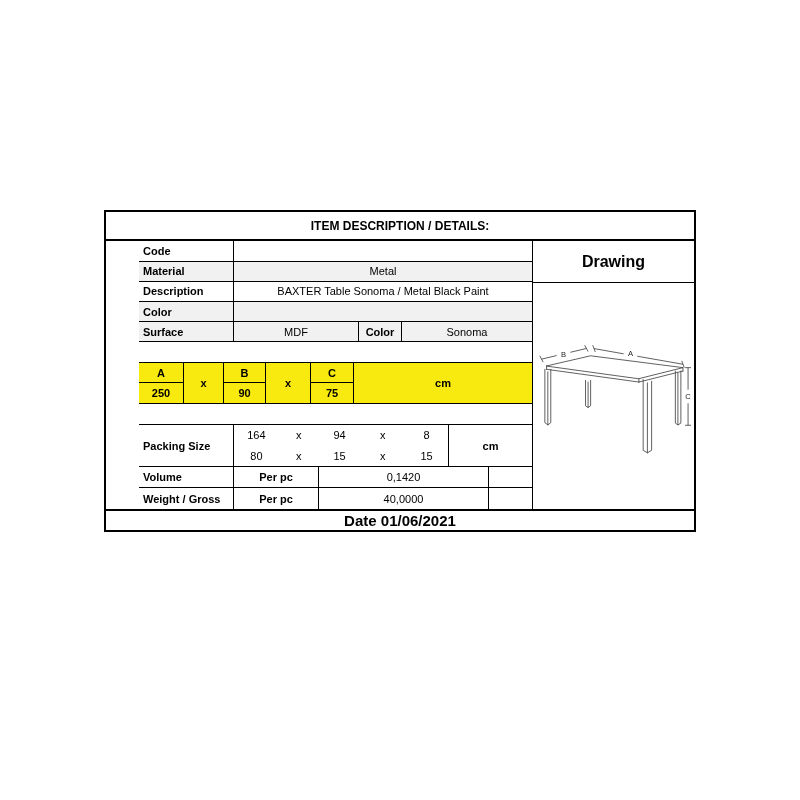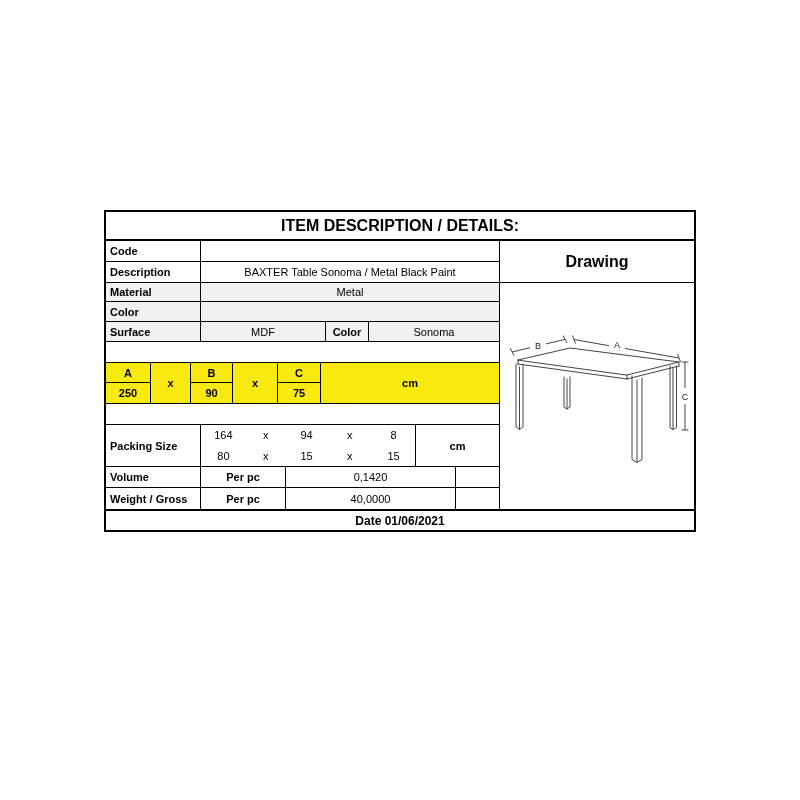--- a/index.html
+++ b/index.html
@@ -2,22 +2,22 @@
 <html><head>
 <meta charset="utf-8">
 <style>
   html,body{margin:0;padding:0;background:#ffffff;}
   .page{position:relative;width:800px;height:800px;background:#ffffff;
         font-family:"Liberation Sans","DejaVu Sans",sans-serif;color:#000;}
   .sheet{position:absolute;left:104px;top:210px;width:592px;height:322px;
          border:2px solid #000;box-sizing:border-box;display:flex;flex-direction:column;
          background:#fff;}
   .title-row{height:29px;border-bottom:2px solid #000;display:flex;align-items:center;
-             justify-content:center;font-weight:bold;font-size:16px;box-sizing:border-box;}
-  .body{flex:1;display:flex;min-height:0;}
+             justify-content:center;font-weight:bold;font-size:12px;box-sizing:border-box;}
+  .body{flex:1;display:flex;min-height:0;padding-left:33px;}
   .left{width:394px;border-right:1px solid #000;box-sizing:border-box;
         display:flex;flex-direction:column;}
   .right{flex:1;display:flex;flex-direction:column;min-width:0;}
   .row{display:flex;border-bottom:1px solid #000;box-sizing:border-box;font-size:11px;
        align-items:stretch;}
   .h21{height:21px;} .h20{height:20px;} .h42{height:42px;}
   .cell{display:flex;align-items:center;justify-content:center;box-sizing:border-box;
         overflow:hidden;white-space:nowrap;}
   .lbl{width:95px;border-right:1px solid #000;justify-content:flex-start;
        padding-left:4px;font-weight:bold;}
@@ -35,47 +35,47 @@
   .w85{width:85px;} .w125{width:125px;} .w170{width:170px;} .w215{width:215px;}
   .packvals{display:flex;flex-direction:column;justify-content:center;box-sizing:border-box;}
   .packline{display:flex;height:21px;align-items:center;}
   .packline span{display:inline-flex;align-items:center;justify-content:center;}
   .unitcell{flex:1;justify-content:flex-start;padding-left:3px;font-weight:bold;margin-top:24px;}
   .drawing-label{height:42px;border-bottom:1px solid #000;display:flex;align-items:center;
                  justify-content:center;font-weight:bold;font-size:16px;box-sizing:border-box;}
   .drawing-area{flex:1;display:flex;align-items:center;justify-content:center;
                 padding-top:6px;box-sizing:border-box;}
   .date-row{height:21px;border-top:2px solid #000;display:flex;align-items:center;
-            justify-content:center;font-weight:bold;font-size:12px;box-sizing:border-box;}
+            justify-content:center;font-weight:bold;font-size:15px;box-sizing:border-box;}
   svg{display:block;}
   svg text{font-family:"Liberation Sans","DejaVu Sans",sans-serif;font-size:9px;fill:#222;}
 </style>
 </head>
 <body>
 
 <div class="page">
   <div class="sheet">
 
     <div class="title-row">ITEM DESCRIPTION / DETAILS:</div>
 
     <div class="body">
       <div class="left">
 
         <div class="row h21">
           <div class="cell lbl">Code</div>
         </div>
 
+        <div class="row h20 grayrow">
+          <div class="cell lbl">Material</div>
+          <div class="cell val">Metal</div>
+        </div>
+
         <div class="row h21">
           <div class="cell lbl">Description</div>
           <div class="cell val">BAXTER Table Sonoma / Metal Black Paint</div>
-        </div>
-
-        <div class="row h20 grayrow">
-          <div class="cell lbl">Material</div>
-          <div class="cell val">Metal</div>
         </div>
 
         <div class="row h20 grayrow">
           <div class="cell lbl">Color</div>
         </div>
 
         <div class="row h20 grayrow">
           <div class="cell lbl">Surface</div>
           <div class="cell w125 br">MDF</div>
           <div class="cell w43 br b">Color</div>

